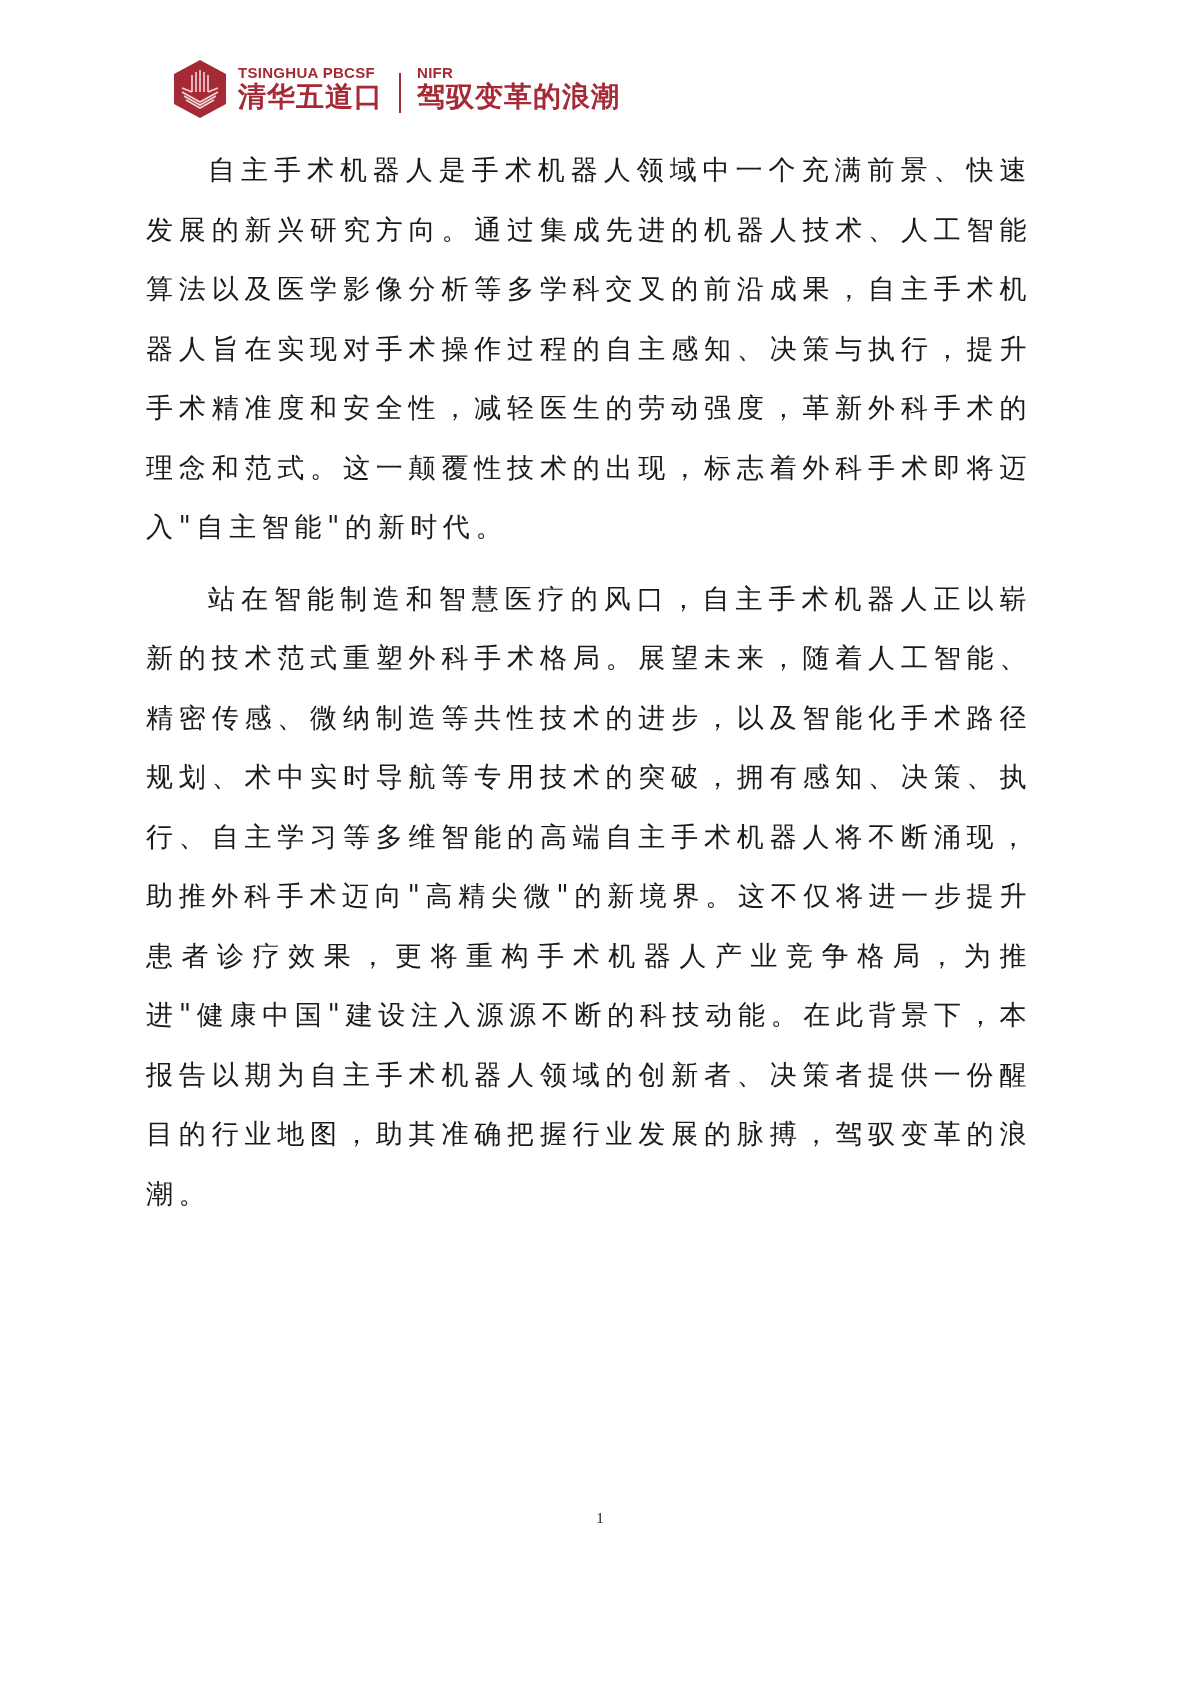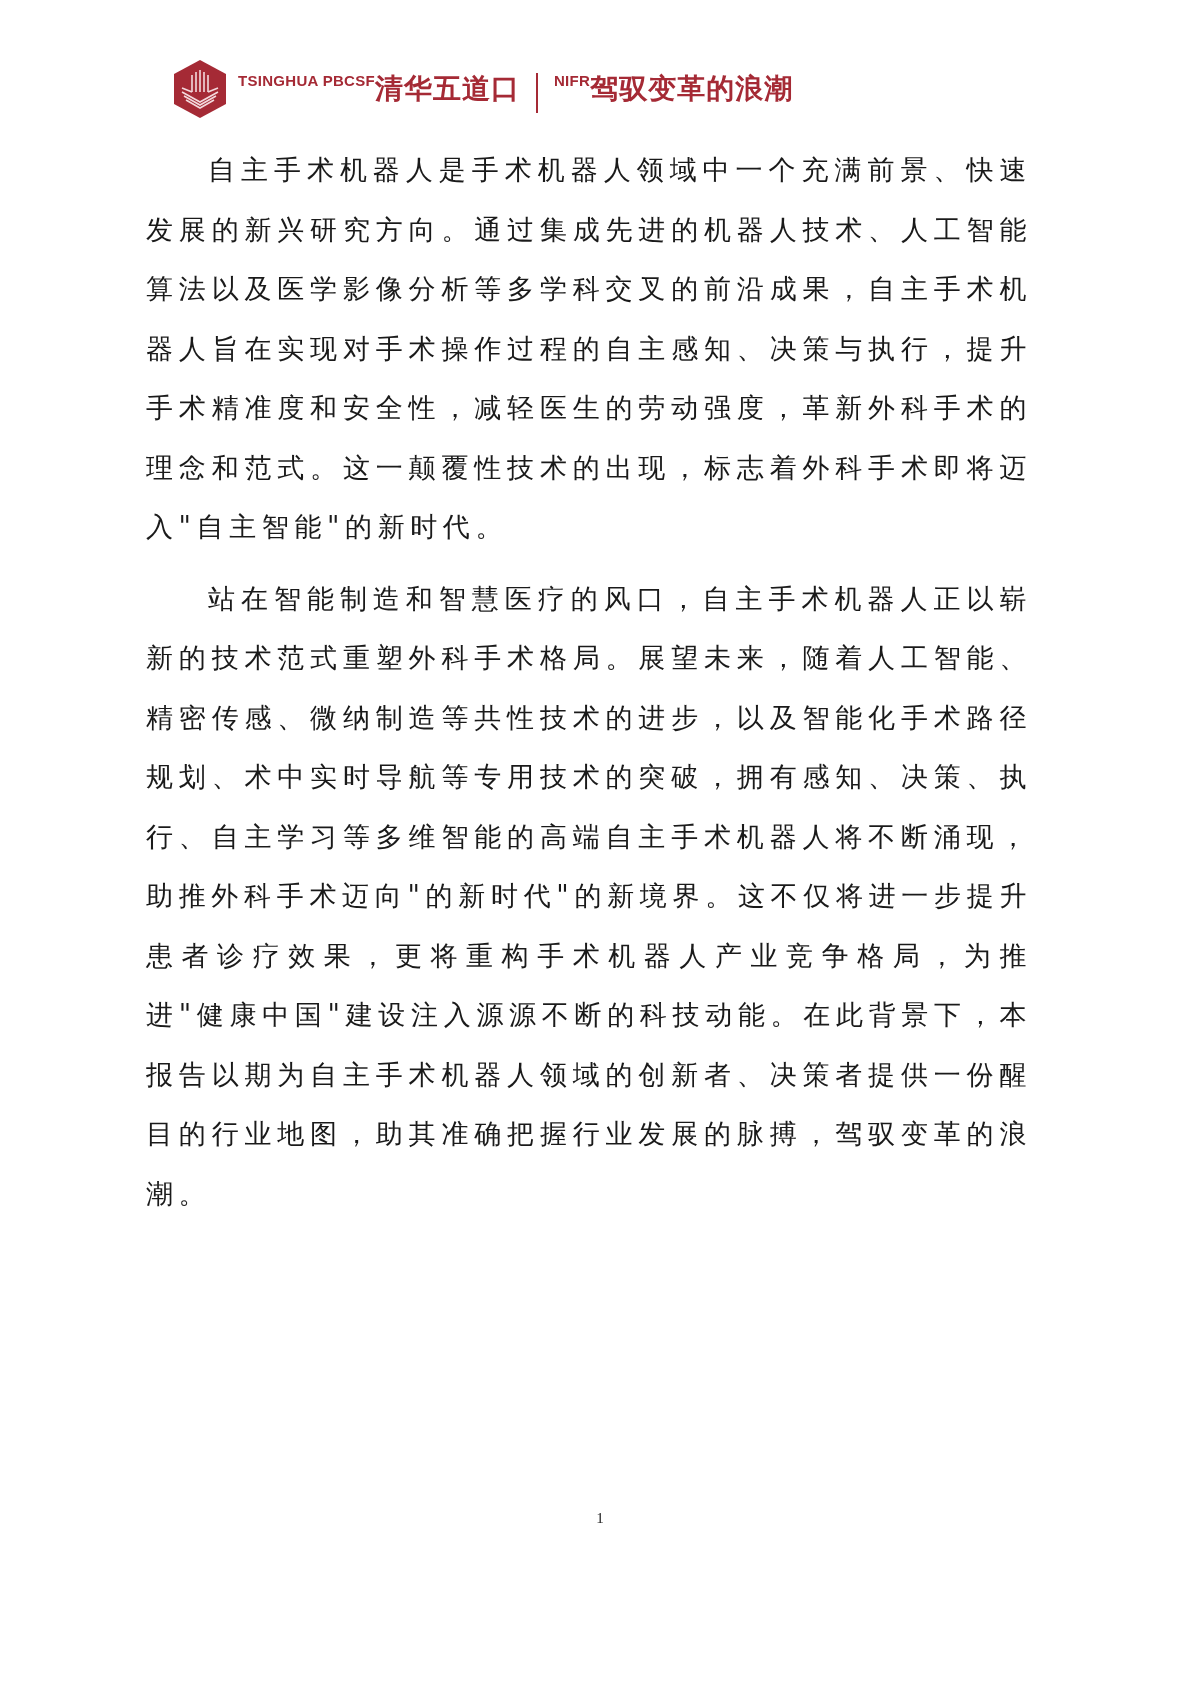--- a/index.html
+++ b/index.html
@@ -1,20 +1,20 @@
 <!DOCTYPE html>
 <html><head>
 <meta charset="utf-8">
 <style>
   html, body { margin: 0; padding: 0; background: #ffffff; }
   body { width: 1200px; height: 1698px; position: relative; overflow: hidden;
          font-family: "DejaVu Serif", "Liberation Serif", serif; color: #1a1a1a; }
   .header { position: absolute; left: 172px; top: 56px; height: 66px; display: flex; align-items: center; }
   .logo-mark { width: 56px; height: 62px; margin-right: 10px; }
-  .brand-left { display: flex; justify-content: space-between; }
+  .brand-left { display: flex; flex-direction: column; justify-content: space-between; }
   .brand-en { font-family: "Liberation Sans", sans-serif; font-weight: bold; font-size: 15px; color: #a52a35; letter-spacing: 0.3px; line-height: 16px; }
   .brand-cn { font-family: "DejaVu Sans", sans-serif; font-weight: bold; font-size: 28px; color: #a52a35; line-height: 32px; letter-spacing: 1px; }
   .brand-divider { width: 2px; height: 40px; background: #a52a35; margin: 8px 16px 0 16px; }
   .page-body { position: absolute; left: 146px; top: 140px; width: 902px; }
   .para { margin: 0 16px 12px 0; font-size: 27px; line-height: 59.5px; letter-spacing: 5.6px; text-align: justify; text-indent: 62px; }
   .page-num { position: absolute; left: 0; width: 1200px; top: 1510px; text-align: center;
               font-family: "Liberation Serif", serif; font-size: 15px; color: #222; }
 </style>
 </head>
 <body>
@@ -41,16 +41,16 @@
   </div>
   <div class="brand-divider"></div>
   <div class="brand-left">
     <span class="brand-en">NIFR</span>
     <span class="brand-cn">驾驭变革的浪潮</span>
   </div>
 </div>
 
 <div class="page-body">
   <p class="para">自主手术机器人是手术机器人领域中一个充满前景、快速发展的新兴研究方向。通过集成先进的机器人技术、人工智能算法以及医学影像分析等多学科交叉的前沿成果，自主手术机器人旨在实现对手术操作过程的自主感知、决策与执行，提升手术精准度和安全性，减轻医生的劳动强度，革新外科手术的理念和范式。这一颠覆性技术的出现，标志着外科手术即将迈入"自主智能"的新时代。</p>
-  <p class="para">站在智能制造和智慧医疗的风口，自主手术机器人正以崭新的技术范式重塑外科手术格局。展望未来，随着人工智能、精密传感、微纳制造等共性技术的进步，以及智能化手术路径规划、术中实时导航等专用技术的突破，拥有感知、决策、执行、自主学习等多维智能的高端自主手术机器人将不断涌现，助推外科手术迈向"的新时代"的新境界。这不仅将进一步提升患者诊疗效果，更将重构手术机器人产业竞争格局，为推进"健康中国"建设注入源源不断的科技动能。在此背景下，本报告以期为自主手术机器人领域的创新者、决策者提供一份醒目的行业地图，助其准确把握行业发展的脉搏，驾驭变革的浪潮。</p>
+  <p class="para">站在智能制造和智慧医疗的风口，自主手术机器人正以崭新的技术范式重塑外科手术格局。展望未来，随着人工智能、精密传感、微纳制造等共性技术的进步，以及智能化手术路径规划、术中实时导航等专用技术的突破，拥有感知、决策、执行、自主学习等多维智能的高端自主手术机器人将不断涌现，助推外科手术迈向"高精尖微"的新境界。这不仅将进一步提升患者诊疗效果，更将重构手术机器人产业竞争格局，为推进"健康中国"建设注入源源不断的科技动能。在此背景下，本报告以期为自主手术机器人领域的创新者、决策者提供一份醒目的行业地图，助其准确把握行业发展的脉搏，驾驭变革的浪潮。</p>
 </div>
 
 <div class="page-num">1</div>
 
 </body></html>

